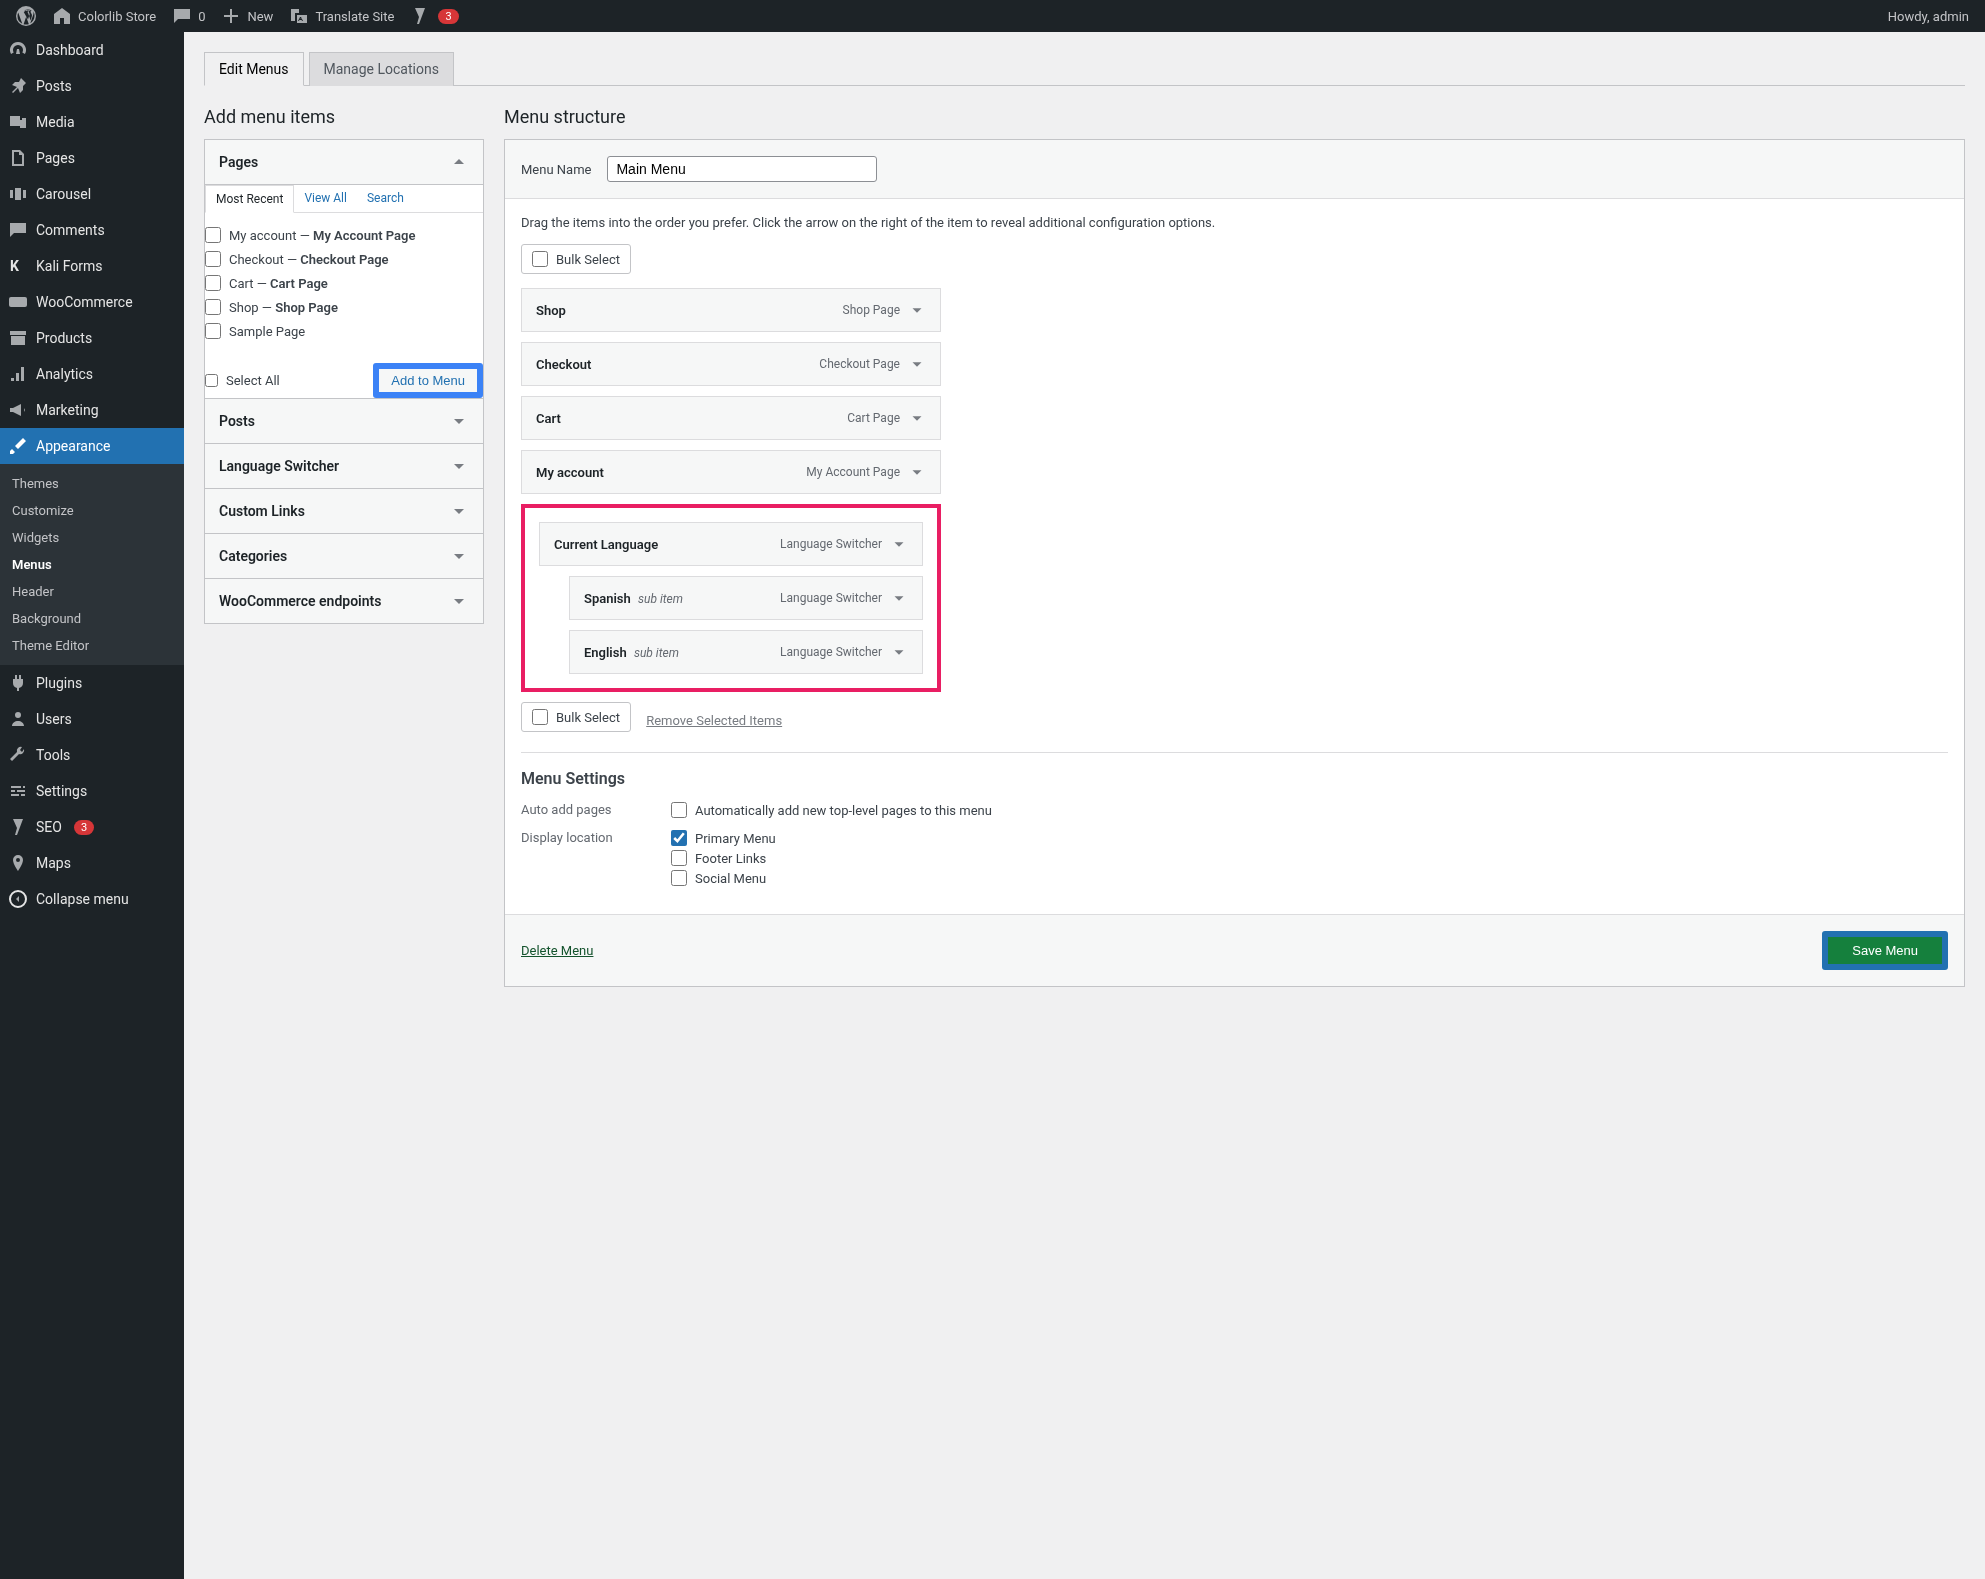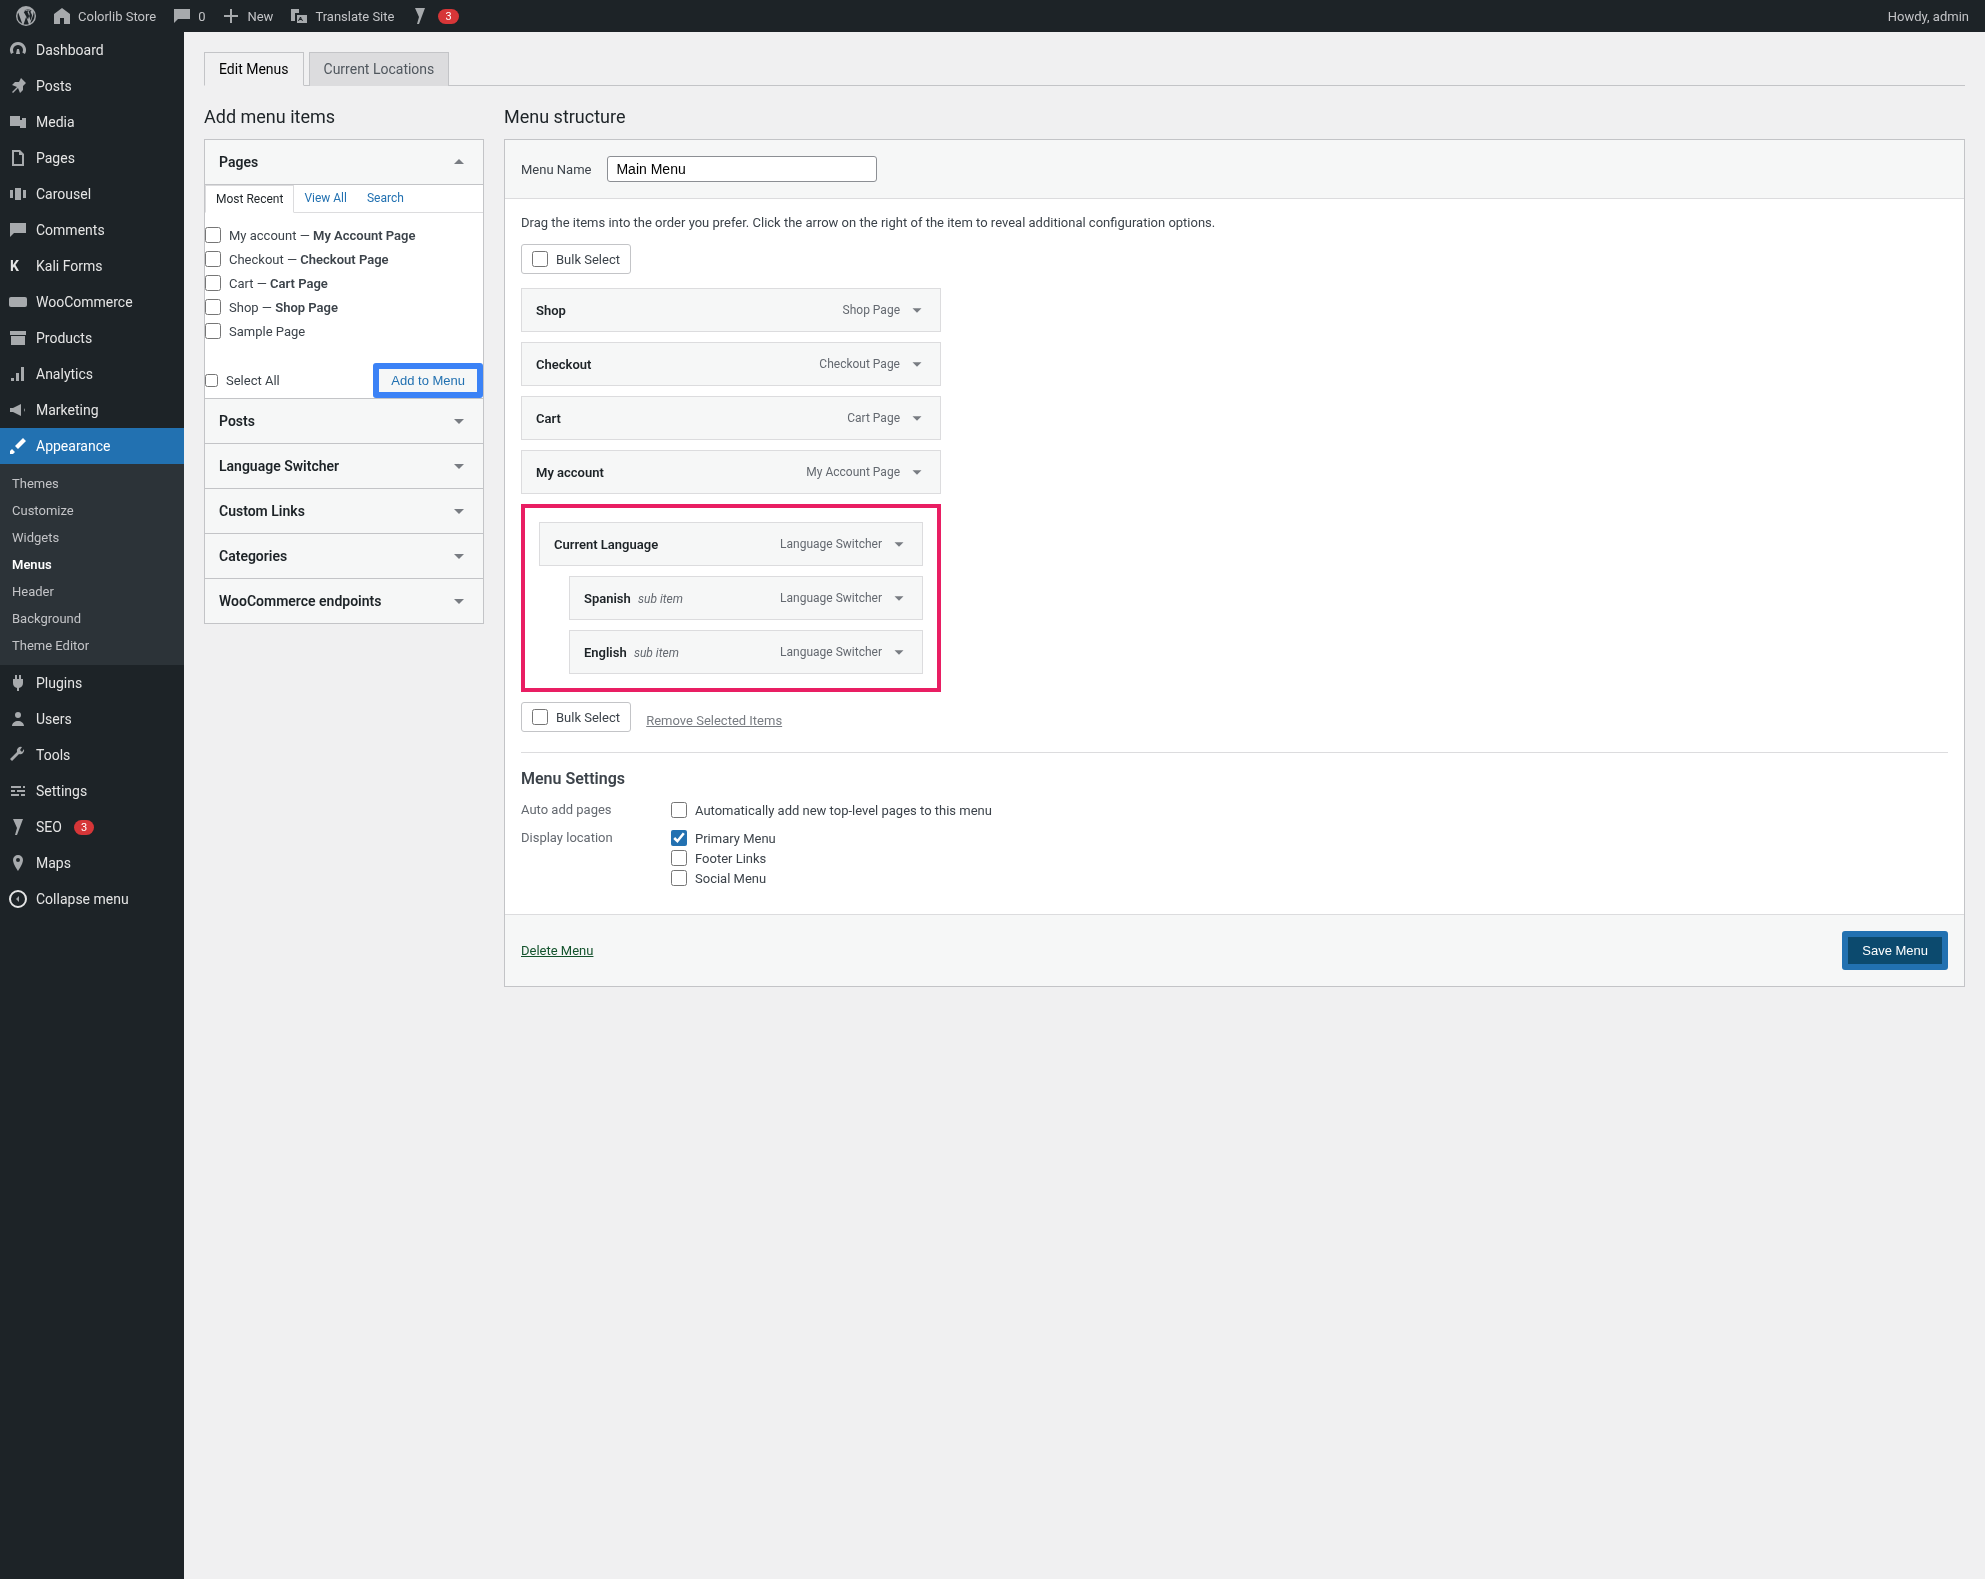--- a/index.html
+++ b/index.html
@@ -50,21 +50,21 @@
 .inner-tab { padding: 6px 10px; cursor: pointer; color: #2271b1; }
 .inner-tab.active { border: 1px solid #dcdcde; border-bottom: 1px solid #fff; margin-bottom: -1px; color: #1d2327; }
 
 .check-list { list-style: none; }
 .check-list li { padding: 4px 0; display: flex; align-items: center; gap: 8px; font-size: 13px; }
 .check-list input[type=checkbox] { width: 16px; height: 16px; }
 .check-list .strong { font-weight: 600; }
 
 .accordion-footer { display: flex; justify-content: space-between; align-items: center; padding-top: 12px; margin-top: 8px; }
 .button { border: 6px solid #3b82f6; color: #2271b1; background: #f6f7f7; padding: 4px 12px; border-radius: 3px; cursor: pointer; font-size: 13px; }
-.button-primary { background: #0c4a6e; color: #fff; border-color: #2271b1; padding: 6px 14px; }
+.button-primary { background: #15803d; color: #fff; border-color: #2271b1; padding: 6px 24px; }
 
 
 .menu-box { border: 1px solid #c3c4c7; background: #fff; }
 .menu-box-header { padding: 16px; border-bottom: 1px solid #dcdcde; display: flex; align-items: center; gap: 16px; background: #f6f7f7; }
 .menu-box-header label { font-size: 13px; }
 .menu-box-header input[type=text] { border: 1px solid #8c8f94; padding: 4px 8px; width: 270px; font-size: 14px; border-radius: 3px; }
 .menu-box-body { padding: 16px; }
 .instructions { font-size: 13px; color: #3c434a; margin-bottom: 14px; }
 .bulk-row { margin-bottom: 14px; }
 .bulk-btn { display: inline-flex; align-items: center; gap: 8px; border: 1px solid #c3c4c7; background: #fff; padding: 6px 10px; border-radius: 3px; font-size: 13px; cursor: pointer; }
@@ -315,21 +315,21 @@
             <path d="M11 7l-3 3 3 3"></path>
           </svg>
         </span>
         <span>Collapse menu</span>
       </div>
   </div>
 
   <div class="content">
     <div class="tab-wrapper">
       <div class="nav-tab active">Edit Menus</div>
-      <div class="nav-tab">Current Locations</div>
+      <div class="nav-tab">Manage Locations</div>
     </div>
 
 
     <div class="columns">
       <div class="col-left">
         <h2>Add menu items</h2>
 
         <div class="accordion">
           <div class="accordion-header">
             <span>Pages</span>

